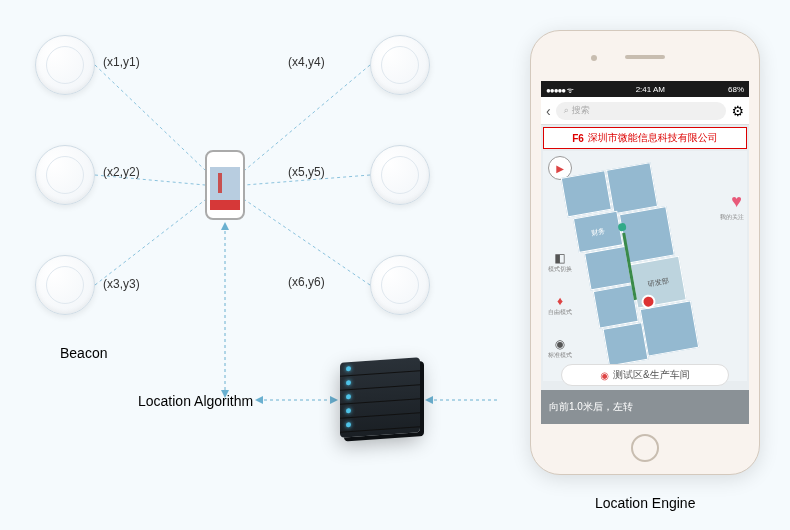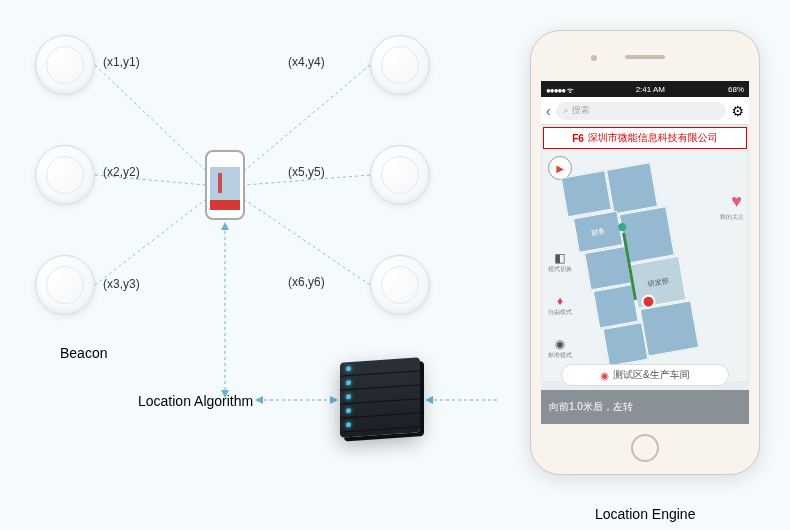--- a/index.html
+++ b/index.html
@@ -216,21 +216,21 @@
 <div class="coord-label" style="top:55px; left:288px;">(x4,y4)</div>
 <div class="coord-label" style="top:165px; left:288px;">(x5,y5)</div>
 <div class="coord-label" style="top:275px; left:288px;">(x6,y6)</div>
 
 <div class="small-phone">
   <div class="small-phone-screen"></div>
 </div>
 
 <div class="section-label" style="top:345px; left:60px;">Beacon</div>
 <div class="section-label" style="top:393px; left:130px;margin-left:8px;">Location Algorithm</div>
-<div class="section-label" style="top:495px; left:595px;margin-top:11px;">Location Engine</div>
+<div class="section-label" style="top:495px; left:595px;">Location Engine</div>
 
 <div class="server">
   <div class="server-body">
     <div class="server-layer"></div>
     <div class="server-layer"></div>
     <div class="server-layer"></div>
     <div class="server-layer"></div>
     <div class="server-layer"></div>
   </div>
 </div>

